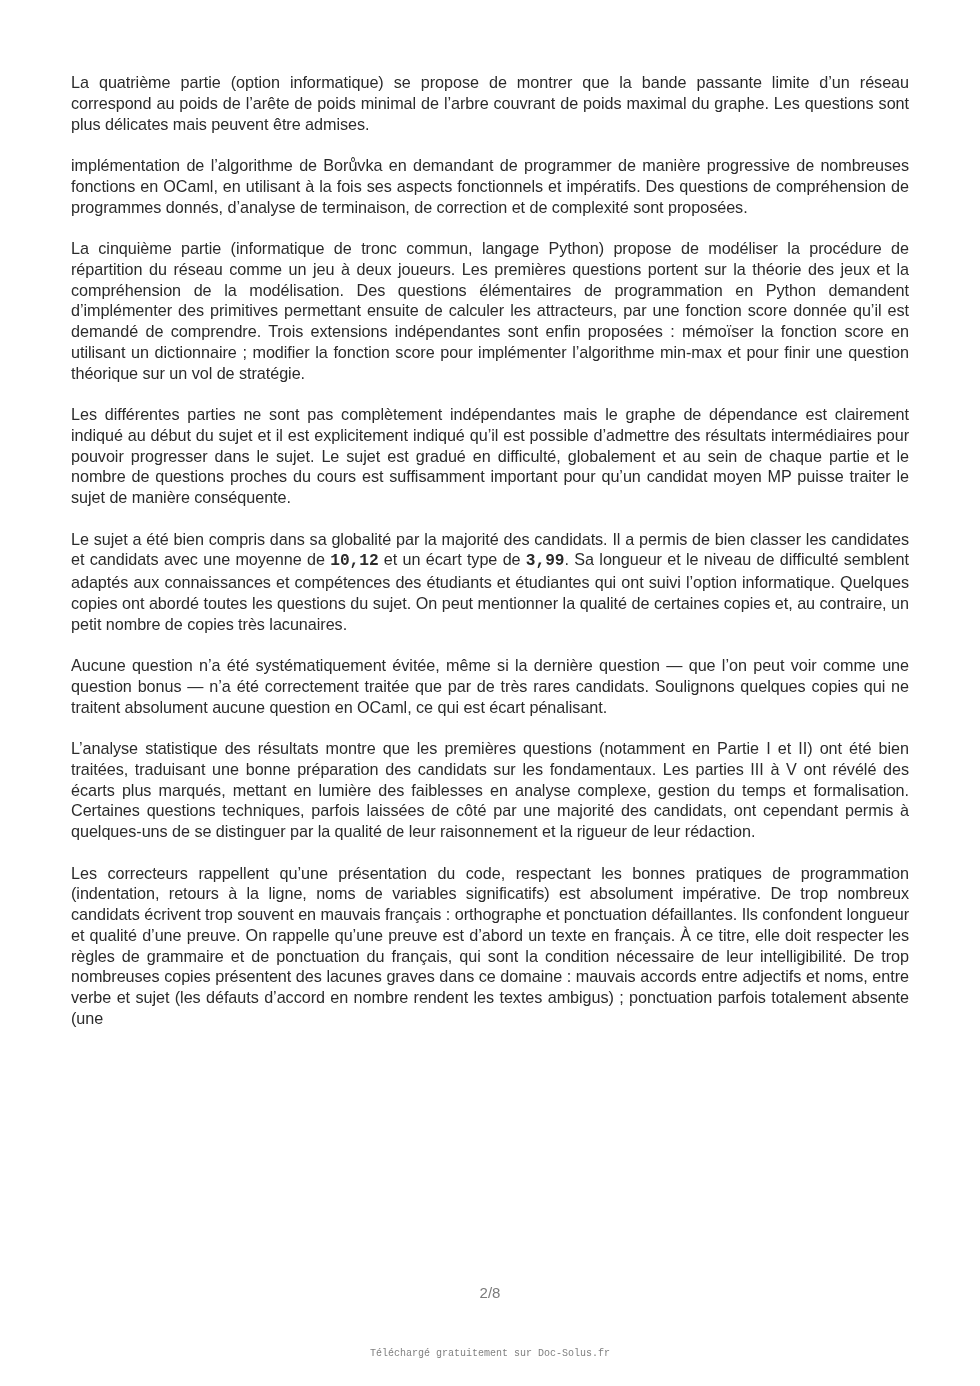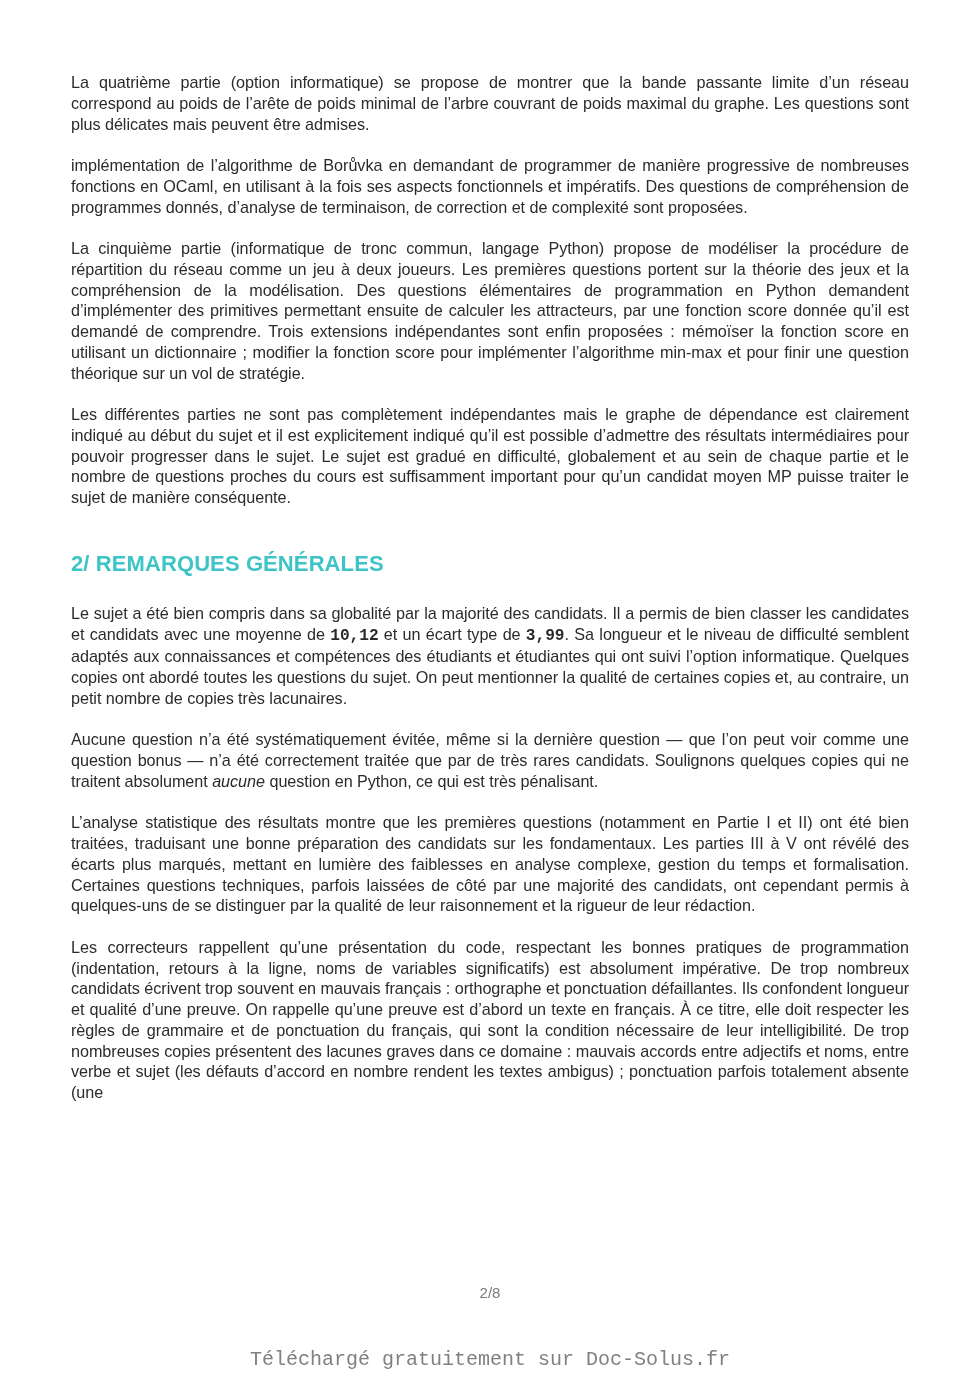--- a/index.html
+++ b/index.html
@@ -30,55 +30,54 @@
     }
     .section-heading {
       font-size: 22px;
       font-weight: bold;
       color: #3ec3c6;
       margin: 43px 0 26px 0;
       line-height: 26px;
       letter-spacing: 0.1px;
     }
     .bold { font-weight: bold; font-family: Liberation Mono, monospace; }
-    .italic { font-style: italic; }
+    .italic { }
     .page-number {
       position: absolute;
       top: 1284px;
       left: 0;
       width: 980px;
       text-align: center;
       font-size: 15px;
       color: #7a7a7a;
     }
     .footer {
       position: absolute;
       top: 1348px;
       left: 0;
       width: 980px;
       text-align: center;
       font-family: "Liberation Mono", monospace;
-      font-size: 20px;
+      font-size: 10px;
       color: #808080;
     }
   </style>
 </head>
 <body>
 
 <div class="page">
   <p class="para">La quatrième partie (option informatique) se propose de montrer que la bande passante limite d’un réseau correspond au poids de l’arête de poids minimal de l’arbre couvrant de poids maximal du graphe. Les questions sont plus délicates mais peuvent être admises.</p>
   <p class="para">implémentation de l’algorithme de Borůvka en demandant de programmer de manière progressive de nombreuses fonctions en OCaml, en utilisant à la fois ses aspects fonctionnels et impératifs. Des questions de compréhension de programmes donnés, d’analyse de terminaison, de correction et de complexité sont proposées.</p>
   <p class="para">La cinquième partie (informatique de tronc commun, langage Python) propose de modéliser la procédure de répartition du réseau comme un jeu à deux joueurs. Les premières questions portent sur la théorie des jeux et la compréhension de la modélisation. Des questions élémentaires de programmation en Python demandent d’implémenter des primitives permettant ensuite de calculer les attracteurs, par une fonction score donnée qu’il est demandé de comprendre. Trois extensions indépendantes sont enfin proposées : mémoïser la fonction score en utilisant un dictionnaire ; modifier la fonction score pour implémenter l’algorithme min-max et pour finir une question théorique sur un vol de stratégie.</p>
   <p class="para">Les différentes parties ne sont pas complètement indépendantes mais le graphe de dépendance est clairement indiqué au début du sujet et il est explicitement indiqué qu’il est possible d’admettre des résultats intermédiaires pour pouvoir progresser dans le sujet. Le sujet est gradué en difficulté, globalement et au sein de chaque partie et le nombre de questions proches du cours est suffisamment important pour qu’un candidat moyen MP puisse traiter le sujet de manière conséquente.</p>
 
-  <h2 class="section-heading">2/ REMARQUES GÉNÉRALES</h2>
 
   <p class="para"><span>Le sujet a été bien compris dans sa globalité par la majorité des candidats. Il a permis de bien classer les candidates et candidats avec une moyenne de </span><span class="bold">10,12</span><span> et un écart type de </span><span class="bold">3,99</span><span>. Sa longueur et le niveau de difficulté semblent adaptés aux connaissances et compétences des étudiants et étudiantes qui ont suivi l’option informatique. Quelques copies ont abordé toutes les questions du sujet. On peut mentionner la qualité de certaines copies et, au contraire, un petit nombre de copies très lacunaires.</span></p>
 
-  <p class="para"><span>Aucune question n’a été systématiquement évitée, même si la dernière question — que l’on peut voir comme une question bonus — n’a été correctement traitée que par de très rares candidats. Soulignons quelques copies qui ne traitent absolument </span><span class="italic">aucune</span><span> question en Python, ce qui est très pénalisant.</span></p>
+  <p class="para"><span>Aucune question n’a été systématiquement évitée, même si la dernière question — que l’on peut voir comme une question bonus — n’a été correctement traitée que par de très rares candidats. Soulignons quelques copies qui ne traitent absolument </span><span class="italic">aucune</span><span> question en OCaml, ce qui est écart pénalisant.</span></p>
 
   <p class="para">L’analyse statistique des résultats montre que les premières questions (notamment en Partie I et II) ont été bien traitées, traduisant une bonne préparation des candidats sur les fondamentaux. Les parties III à V ont révélé des écarts plus marqués, mettant en lumière des faiblesses en analyse complexe, gestion du temps et formalisation. Certaines questions techniques, parfois laissées de côté par une majorité des candidats, ont cependant permis à quelques-uns de se distinguer par la qualité de leur raisonnement et la rigueur de leur rédaction.</p>
 
   <p class="para">Les correcteurs rappellent qu’une présentation du code, respectant les bonnes pratiques de programmation (indentation, retours à la ligne, noms de variables significatifs) est absolument impérative. De trop nombreux candidats écrivent trop souvent en mauvais français : orthographe et ponctuation défaillantes. Ils confondent longueur et qualité d’une preuve. On rappelle qu’une preuve est d’abord un texte en français. À ce titre, elle doit respecter les règles de grammaire et de ponctuation du français, qui sont la condition nécessaire de leur intelligibilité. De trop nombreuses copies présentent des lacunes graves dans ce domaine : mauvais accords entre adjectifs et noms, entre verbe et sujet (les défauts d’accord en nombre rendent les textes ambigus) ; ponctuation parfois totalement absente (une</p>
 </div>
 
 <div class="page-number">2/8</div>
 <div class="footer">Téléchargé gratuitement sur Doc-Solus.fr</div>
 
 </body></html>

